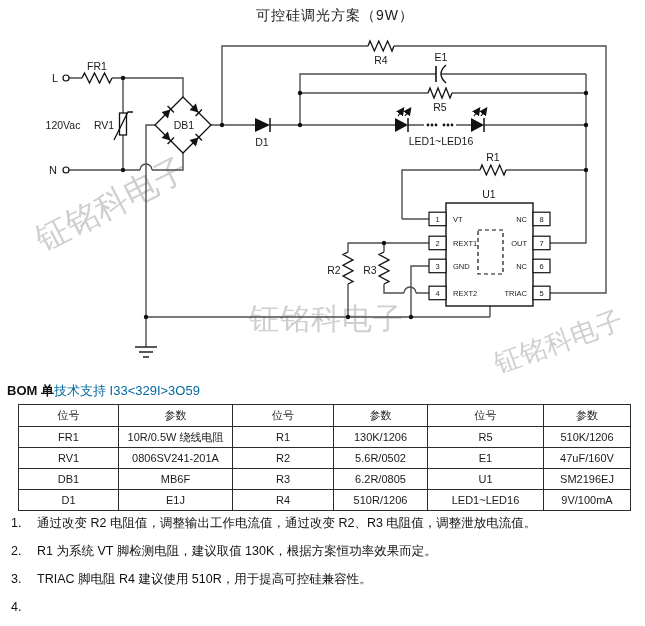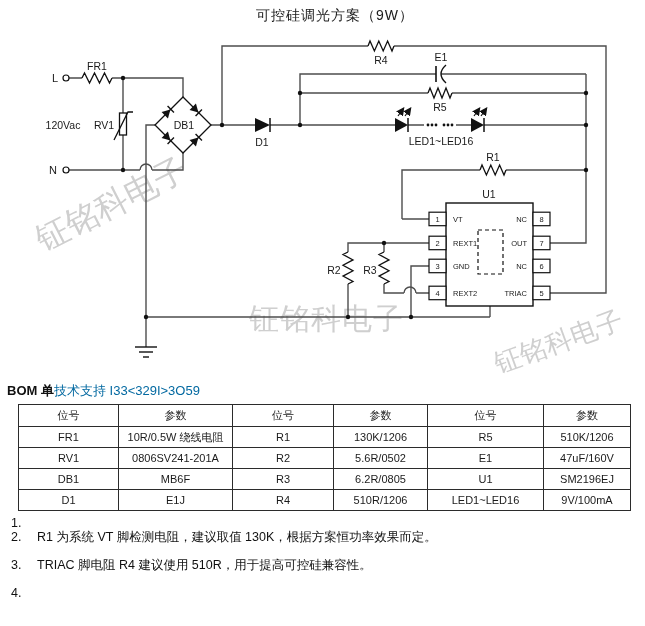--- a/index.html
+++ b/index.html
@@ -266,20 +266,21 @@
       <td>510R/1206</td>
       <td>LED1~LED16</td>
       <td>9V/100mA</td>
     </tr>
   </tbody>
     </table>
 
   <div class="notes">
     <div class="note">
       <span class="num">1.</span>
+      <span>通过改变 R2 电阻值，调整输出工作电流值，通过改变 R2、R3 电阻值，调整泄放电流值。</span>
     </div>
     <div class="note">
       <span class="num">2.</span>
       <span>R1 为系统 VT 脚检测电阻，建议取值 130K，根据方案恒功率效果而定。</span>
     </div>
     <div class="note">
       <span class="num">3.</span>
       <span>TRIAC 脚电阻 R4 建议使用 510R，用于提高可控硅兼容性。</span>
     </div>
     <div class="note">

